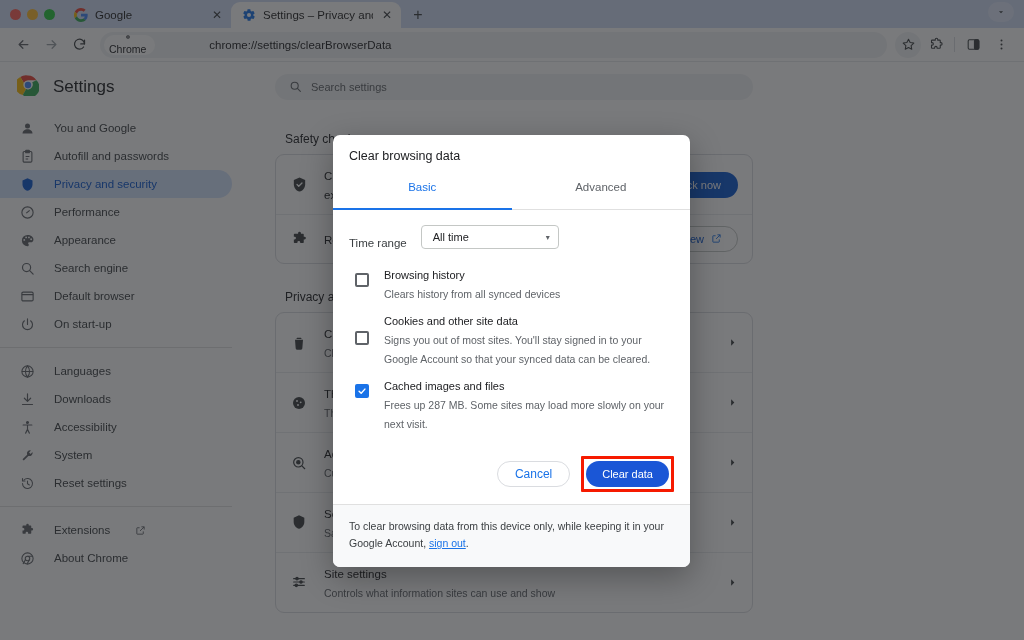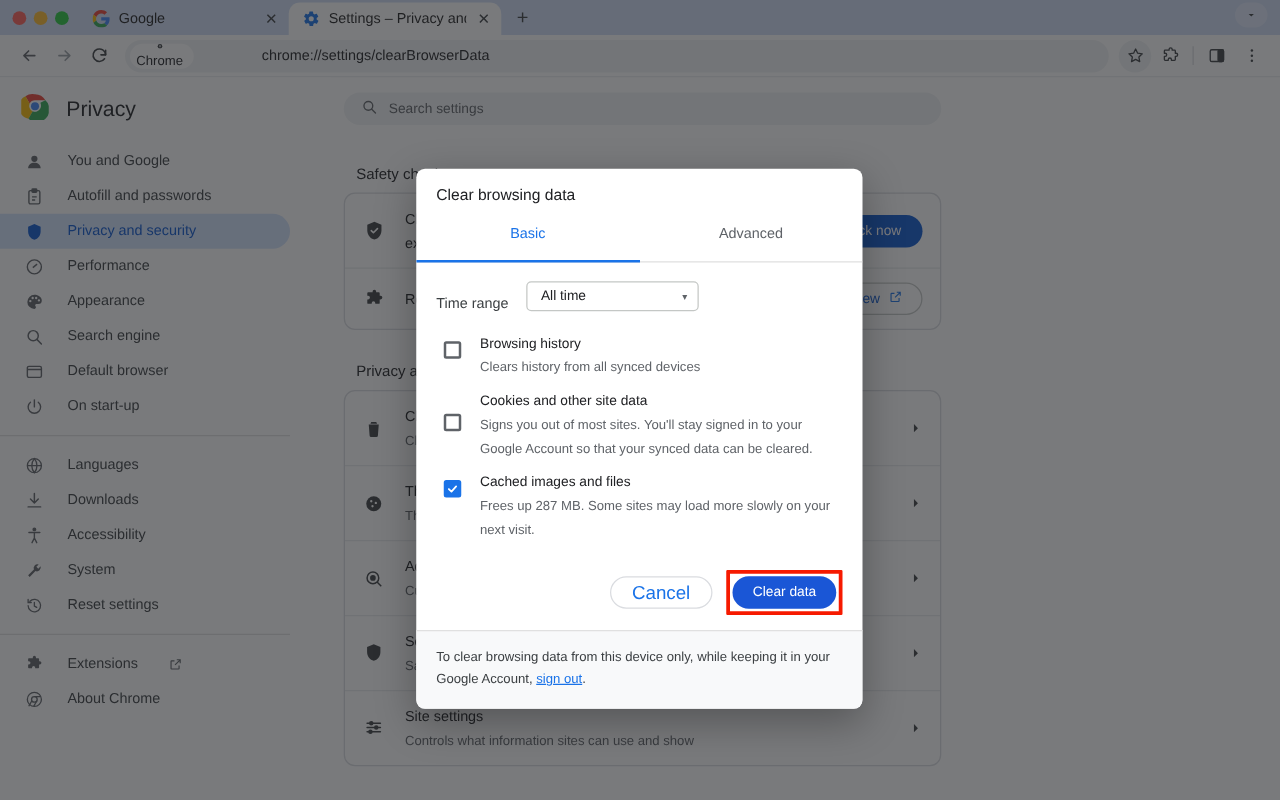--- a/index.html
+++ b/index.html
@@ -232,21 +232,21 @@
     border: 1px solid #e0e0e0; border-radius: 6px;
     display: flex; gap: 12px; padding: 10px 12px;
   }
 
   .dlg-actions {
     display: flex; justify-content: flex-end; align-items: center;
     gap: 11px; padding: 11px 16px 12px 16px;
   }
   .btn-cancel {
     height: 26px; border: 1px solid #dadce0; border-radius: 14px;
-    background: #ffffff; color: #1a73e8; font-size: 15px;
+    background: #ffffff; color: #1a73e8; font-size: 12px;
     display: flex; align-items: center; padding: 0 17px;
   }
   .clear-wrap {
     border: 3px solid #f61a00; border-radius: 1px;
     padding: 2px; display: inline-flex; background: #ffffff;
   }
   .btn-clear {
     height: 26px; border-radius: 14px; background: #1a56d6;
     color: #ffffff; font-size: 11px;
     display: flex; align-items: center; padding: 0 16px;
@@ -367,21 +367,21 @@
         <span>
           <svg width="22" height="22" viewBox="0 0 48 48">
             <circle cx="24" cy="24" r="23" fill="#fff"></circle>
             <path fill="#EA4335" d="M24 3a21 21 0 0 1 18.2 10.5H24a10.5 10.5 0 0 0-9.3 5.6L7.3 6.4A21 21 0 0 1 24 3z"></path>
             <path fill="#FBBC05" d="M7.3 6.4l7.4 12.7A10.5 10.5 0 0 0 20 32.8L12.6 45.6A21 21 0 0 1 7.3 6.4z"></path>
             <path fill="#34A853" d="M42.2 13.5A21 21 0 0 1 12.6 45.6l7.4-12.8a10.5 10.5 0 0 0 13.5-5.3 10.5 10.5 0 0 0 0-9l-.2-.4z"></path>
             <circle cx="24" cy="24" r="9" fill="#fff"></circle>
             <circle cx="24" cy="24" r="7" fill="#4285F4"></circle>
           </svg>
         </span>
-        <span class="title">Privacy</span>
+        <span class="title">Settings</span>
       </div>
 
       <div class="side-item">
         <span class="si-icon">
             <svg width="15" height="15" viewBox="0 0 24 24" fill="currentColor">
               <circle cx="12" cy="8" r="4"></circle>
               <path d="M4 20c0-4.4 3.6-7 8-7s8 2.6 8 7z"></path>
             </svg>
           </span>
         <span>You and Google</span>

